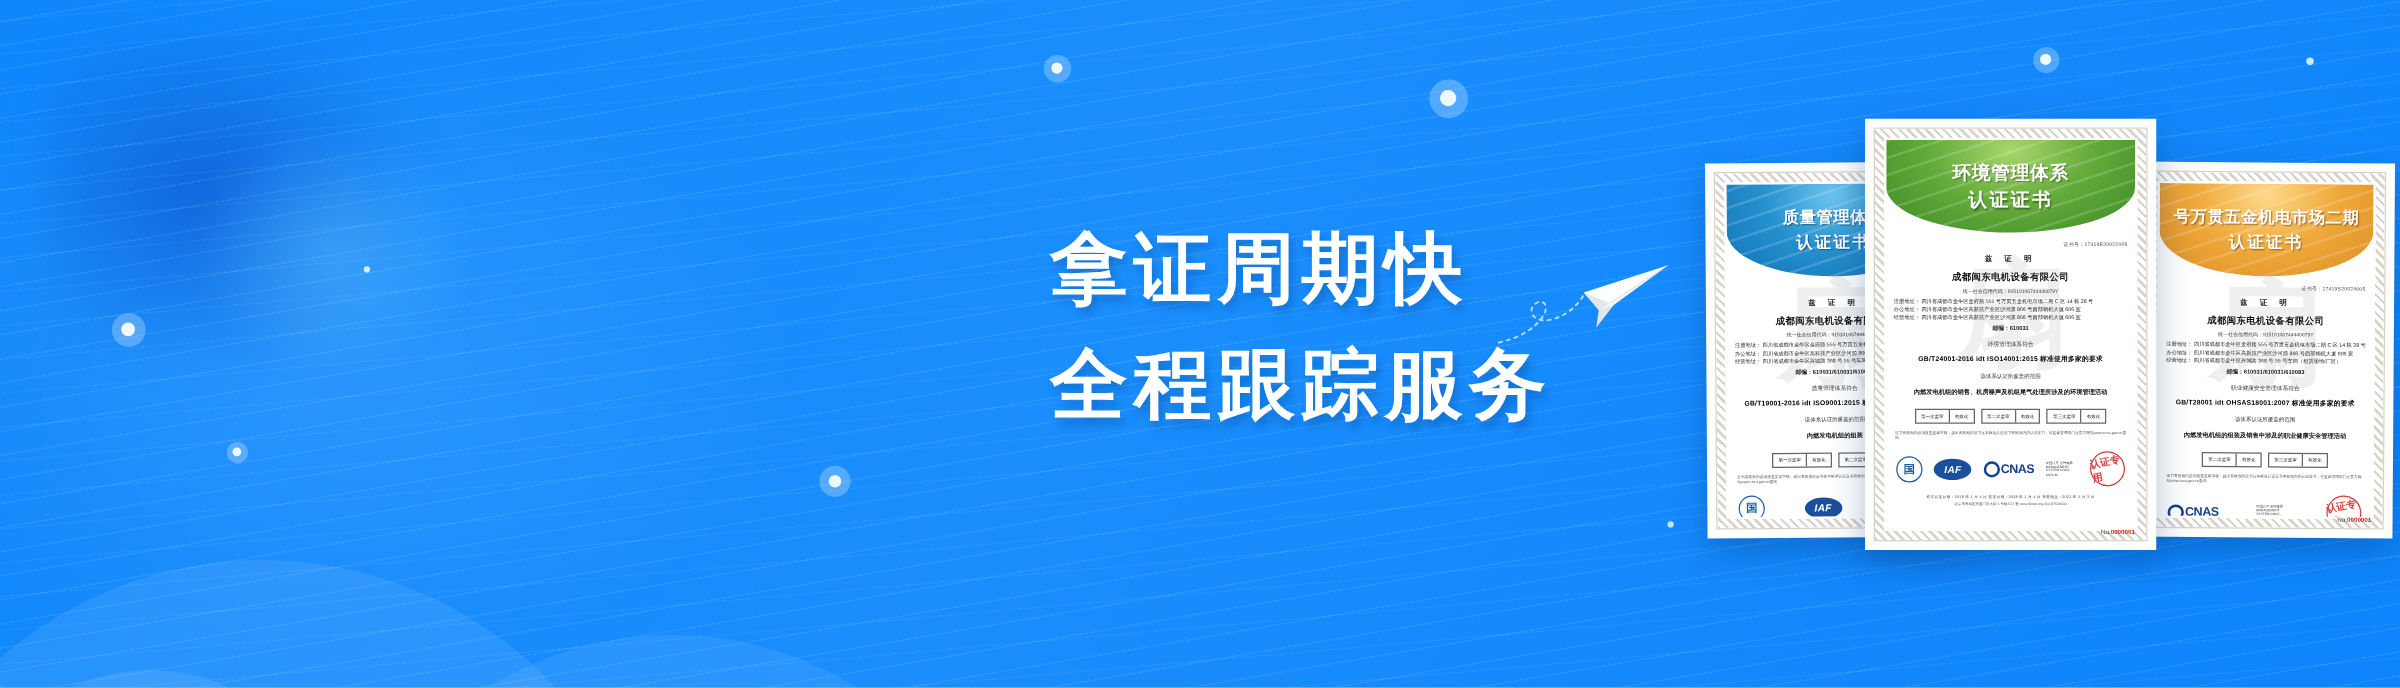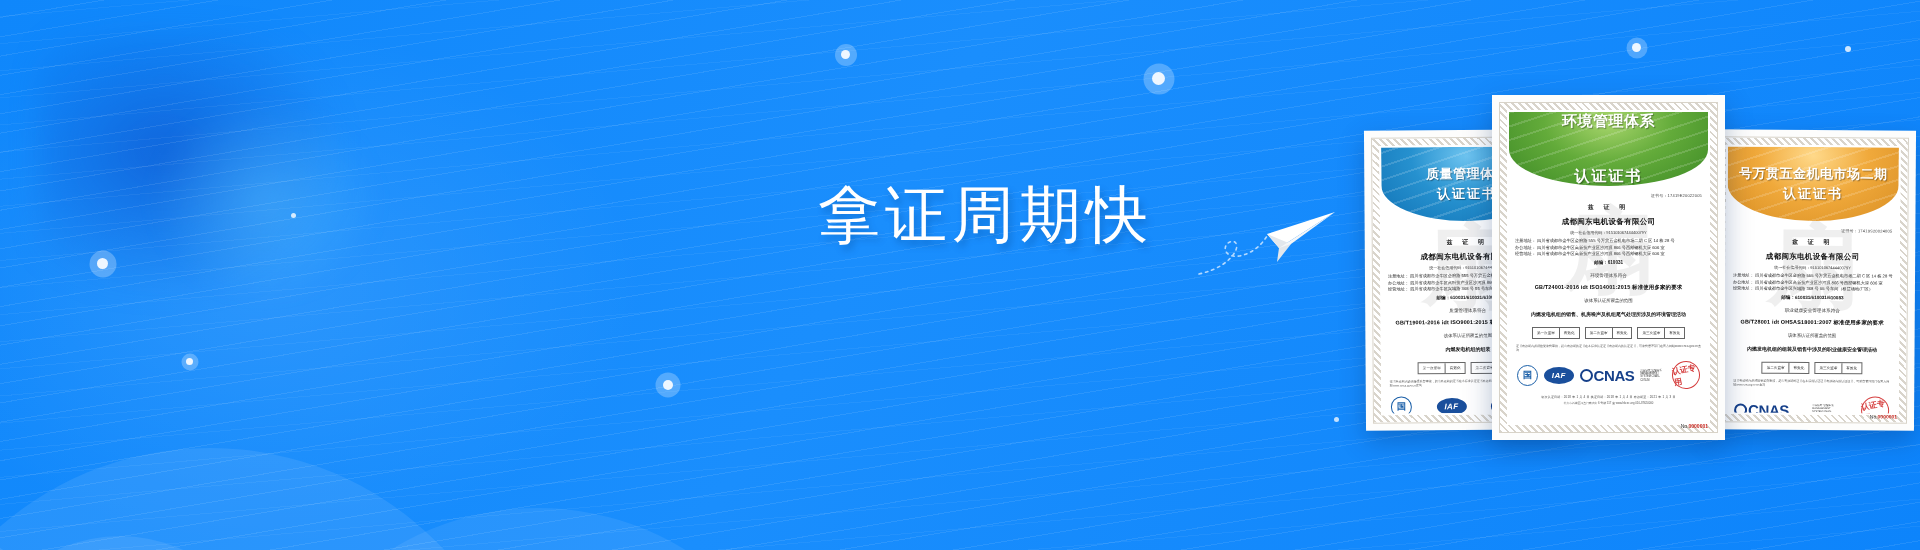--- a/index.html
+++ b/index.html
@@ -77,24 +77,24 @@
   .dot-6::after { width:25px; height:25px; }
   .dot-7 { left:1334px;top:417px; width:5px;  height:5px; background:rgba(255,255,255,.75); }
   .dot-7::after { width:5px; height:5px; background:transparent; }
   .dot-8 { left:1632px;top:43px;  width:9px;  height:9px; }
   .dot-8::after { width:21px; height:21px; }
   .dot-9 { left:1845px;top:46px;  width:6px;  height:6px; background:rgba(255,255,255,.8); }
   .dot-9::after { width:6px; height:6px; background:transparent; }
 
   
   .headline {
-    position:absolute; left:818px; top:168px; z-index:6;
+    position:absolute; left:840px; top:168px; z-index:6;
     color:#ffffff;
     font-family:"DejaVu Sans","Liberation Sans",sans-serif;
-    font-weight:400; font-size:62px; line-height:93px;
+    font-weight:700; font-size:62px; line-height:93px;
     letter-spacing:5px;
     text-shadow:3px 5px 7px rgba(3,60,130,.33);
   }
   .headline .line { display:block; white-space:nowrap; }
 
   
   .plane-wrap { position:absolute; left:1195px; top:190px; z-index:7; }
 
   
   .certs { position:absolute; left:1365px; top:95px; width:555px; height:400px; z-index:5; }
@@ -131,21 +131,21 @@
     background:repeating-linear-gradient(-18deg,
       rgba(255,255,255,.55) 0 2px, rgba(255,255,255,0) 2px 13px);
   }
   .cert-ban .t1, .cert-ban .t2 {
     position:relative; color:#fff; font-weight:700;
     font-family:"DejaVu Sans","Liberation Sans",sans-serif;
     text-shadow:1px 1px 1px rgba(0,0,0,.35);
     white-space:nowrap;
   }
   .ban-blue  { background:radial-gradient(ellipse at 50% 12%, #6ec4f0 0%, #2691cf 46%, #1173b6 100%); }
-  .ban-green { background:radial-gradient(ellipse at 50% 12%, #a8d66c 0%, #63ab3a 46%, #3d8a26 100%);justify-content:space-between; }
+  .ban-green { background:radial-gradient(ellipse at 50% 12%, #a8d66c 0%, #63ab3a 46%, #3d8a26 100%); }
   .ban-gold  { background:radial-gradient(ellipse at 50% 12%, #ffd98a 0%, #f0a93b 46%, #d98f24 100%); }
 
   .cert-sn { text-align:right; font-size:4px; color:#444; margin:7px 6px 0 0; letter-spacing:.2px; }
   .cert-zm { text-align:center; font-size:6px; font-weight:700; color:#222; letter-spacing:4px; margin-top:5px; }
   .cert-co { text-align:center; font-size:7.5px; font-weight:700; color:#111; margin-top:5px; letter-spacing:.3px; }
   .cert-code { text-align:center; font-size:4px; color:#333; margin-top:3px; }
   .cert-addr { font-size:4.2px; color:#222; margin-top:3px; line-height:6.5px; padding:0 6px; }
   .cert-addr div { white-space:nowrap; }
   .cert-zip { text-align:center; font-size:4.6px; font-weight:700; color:#111; margin-top:2px; }
   .cert-sec { text-align:center; font-size:4.6px; color:#333; margin-top:8px; }
@@ -161,21 +161,21 @@
   }
   .cert-boxes .pair span:last-child { border-right:none; }
 
   .cert-fine { font-size:3px; color:#555; margin-top:5px; padding:0 7px; line-height:4.4px; }
 
   .cert-logos { display:flex; align-items:center; justify-content:space-between; margin-top:9px; padding:0 8px; }
   .logo-cnca { width:21px; height:21px; border-radius:50%; border:1.4px solid #1a5fa8; display:flex; align-items:center; justify-content:center; color:#1a5fa8; font-size:9px; font-weight:700; }
   .logo-iaf { width:30px; height:17px; border-radius:50%; background:#1a4f9c; color:#fff; display:flex; align-items:center; justify-content:center; font-size:8px; font-weight:700; font-style:italic; letter-spacing:.3px; }
   .logo-cnas { display:flex; align-items:center; gap:1px; }
   .logo-cnas .ring { width:13px; height:13px; border-radius:50%; border:2px solid #16408a; }
-  .logo-cnas .txt { font-size:15px; font-weight:700; color:#16408a; letter-spacing:-.4px; }
+  .logo-cnas .txt { font-size:10px; font-weight:700; color:#16408a; letter-spacing:-.4px; }
   .logo-ms { font-size:2.6px; color:#333; line-height:3.4px; width:26px; }
   .seal {
     width:28px; height:28px; border-radius:50%;
     border:1.6px solid #cf2222; color:#cf2222;
     display:flex; align-items:center; justify-content:center;
     font-size:8px; font-weight:700; transform:rotate(-11deg);
     opacity:.88;
   }
 
   .cert-dates { text-align:center; font-size:3px; color:#444; margin-top:6px; letter-spacing:.2px; }
@@ -221,20 +221,21 @@
   <div class="dot dot-3"></div>
   <div class="dot dot-4"></div>
   <div class="dot dot-5"></div>
   <div class="dot dot-6"></div>
   <div class="dot dot-7"></div>
   <div class="dot dot-8"></div>
   <div class="dot dot-9"></div>
 
   <div class="headline">
     <span class="line">拿证周期快</span>
+    <span class="line">全程跟踪服务</span>
   </div>
 
   <div class="plane-wrap">
     <svg width="150" height="90" viewBox="0 0 150 90">
       <path d="M4 84 C22 80, 34 72, 40 62 C45 53, 38 48, 32 54 C27 60, 33 68, 44 66 C56 64, 66 56, 72 46" fill="none" stroke="#cfe6ff" stroke-width="1.6" stroke-dasharray="2.5 4" stroke-linecap="round" opacity=".85"></path>
       <polygon points="72,44 140,22 84,58" fill="#ffffff"></polygon>
       <polygon points="72,44 84,58 82,72 96,54" fill="#e2e7ec"></polygon>
       <polygon points="140,22 84,58 96,54" fill="#f4f6f8"></polygon>
     </svg>
   </div>

